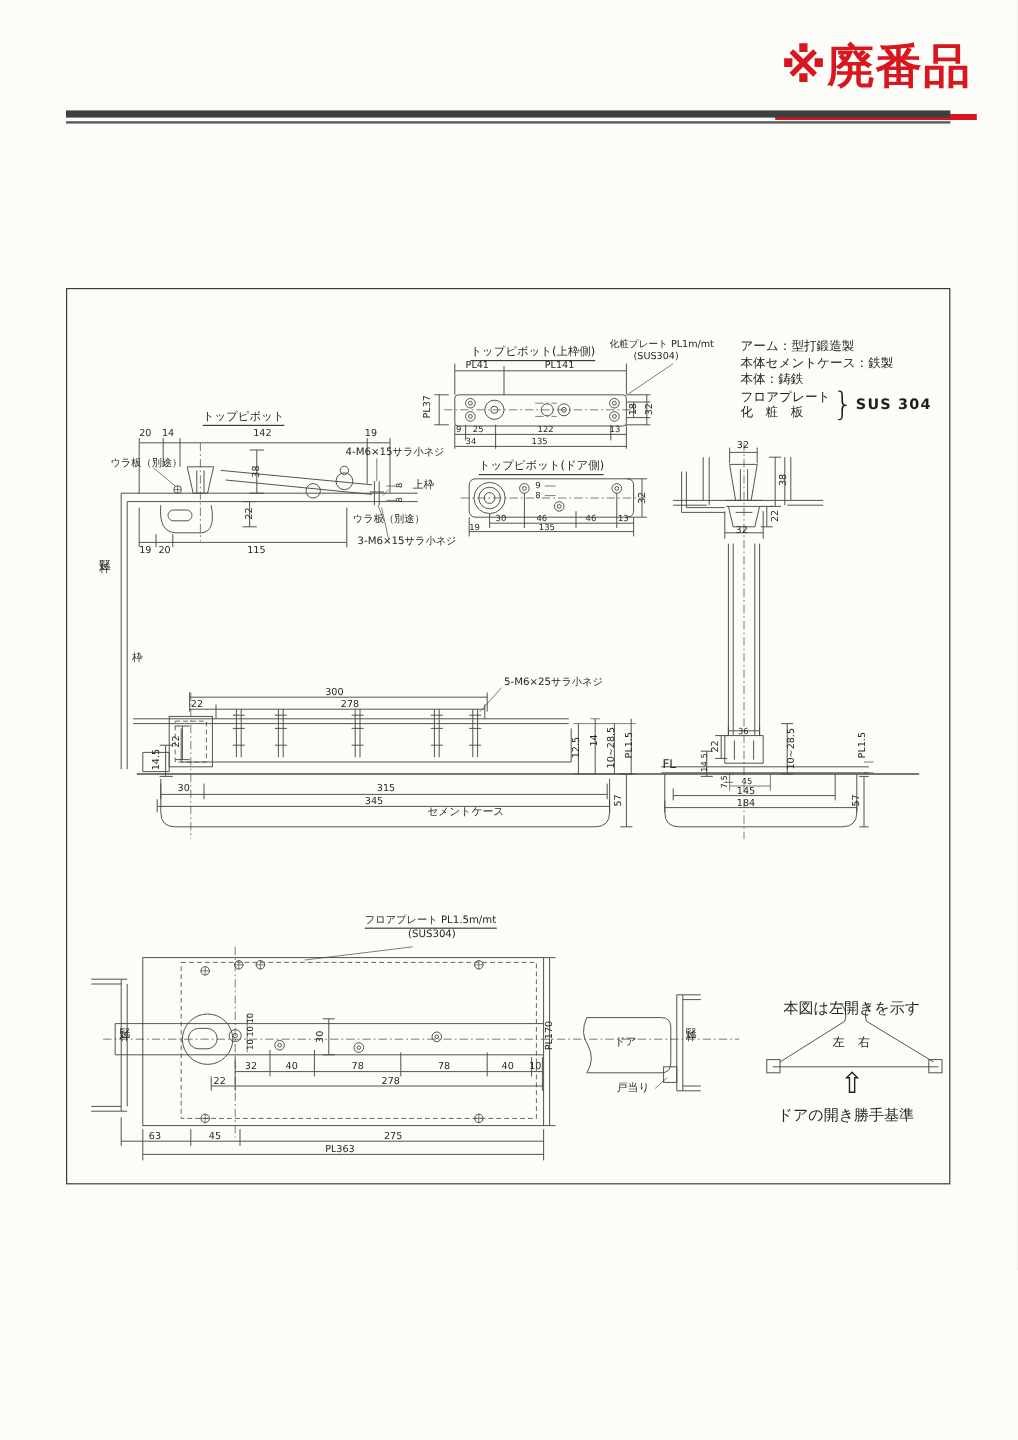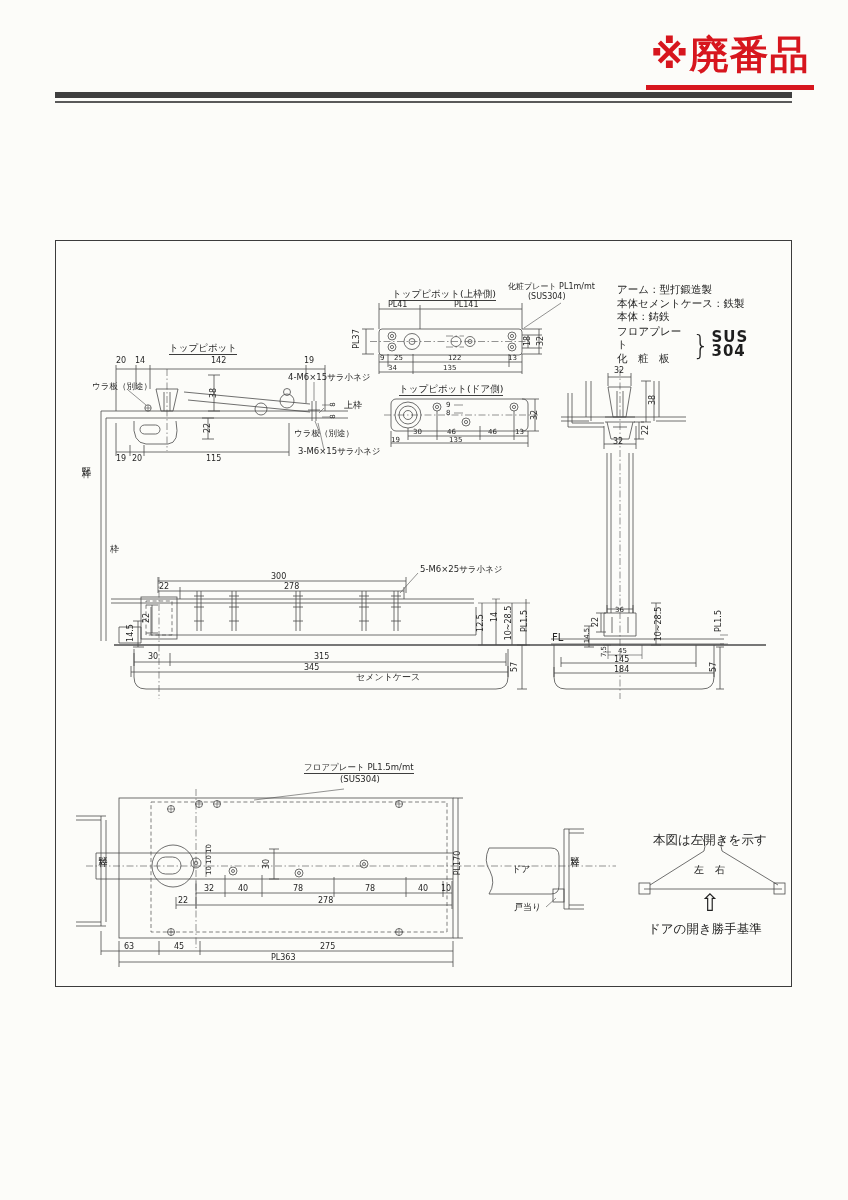--- a/index.html
+++ b/index.html
@@ -1,36 +1,36 @@
 <!DOCTYPE html>
 <html style="--red: #d7161e; --bar: #b4b4b1;"><head>
 <meta charset="utf-8">
 <style>
   html,body{margin:0;padding:0;background:#e8e8e6;}
   .page{position:relative;width:848px;height:1200px;background:#fcfcf9;overflow:hidden;
         font-family:"DejaVu Sans","Liberation Sans",sans-serif;color:#222;}
   
   .stamp{position:absolute;left:646px;top:28px;width:168px;text-align:center;
          font-size:39px;font-weight:bold;color:var(--red,#d7161e);
-         border-bottom:5px solid var(--red,#d7161e);padding-bottom:3px;letter-spacing:1px;}
+         border-bottom:5px solid var(--red,#d7161e);padding-bottom:13px;letter-spacing:1px;}
   .rule1{position:absolute;left:55px;top:92px;width:737px;height:6px;background:#3f3f3f;}
   .rule2{position:absolute;left:55px;top:101px;width:737px;height:2px;background:#5a5a5a;}
   
   .main{position:absolute;left:55px;top:240px;width:735px;height:745px;
         border:1.5px solid #3c3c3c;background:#fcfcf9;}
   .titlebar{position:absolute;left:-1px;top:-1px;width:737px;height:36px;
             background:var(--bar,#b4b4b1);display:flex;align-items:center;}
   .titlebar span{font-size:26px;font-weight:bold;color:#161616;letter-spacing:1px;padding-left:9px;
                  transform:scaleY(1.05);}
   
   .specs{position:absolute;left:561px;top:42px;width:170px;font-size:10.5px;line-height:13.5px;color:#1e1e1e;}
   .braceRow{display:flex;align-items:center;margin-top:1px;}
   .braceCol div{line-height:13.5px;}
   .braceChar{font-size:27px;font-weight:200;margin:0 2px;color:#1e1e1e;}
-  .braceVal{font-size:15px;font-weight:bold;letter-spacing:1px;}
+  .braceVal{font-size:12px;font-weight:bold;letter-spacing:1px;}
   
   .d{position:absolute;font-size:8px;line-height:1;color:#262626;white-space:nowrap;}
   .s7{font-size:7px;} .s9{font-size:9px;} .s10{font-size:10px;} .s12{font-size:12.5px;}
   .v{transform:rotate(-90deg);transform-origin:center;}
   .t{font-size:9.5px;border-bottom:1px solid #3e3e3e;padding-bottom:1px;}
   .u{border-bottom:1px solid #3e3e3e;padding-bottom:1px;}
   .vt{writing-mode:vertical-rl;letter-spacing:2px;font-size:9.5px;}
   .art{position:absolute;left:0;top:0;}
   .art path,.art rect,.art circle,.art line{fill:none;stroke:#4b4b4b;stroke-width:.8;}
   .art .cl{stroke-dasharray:7 2.5 1.5 2.5;stroke-width:.6;}

